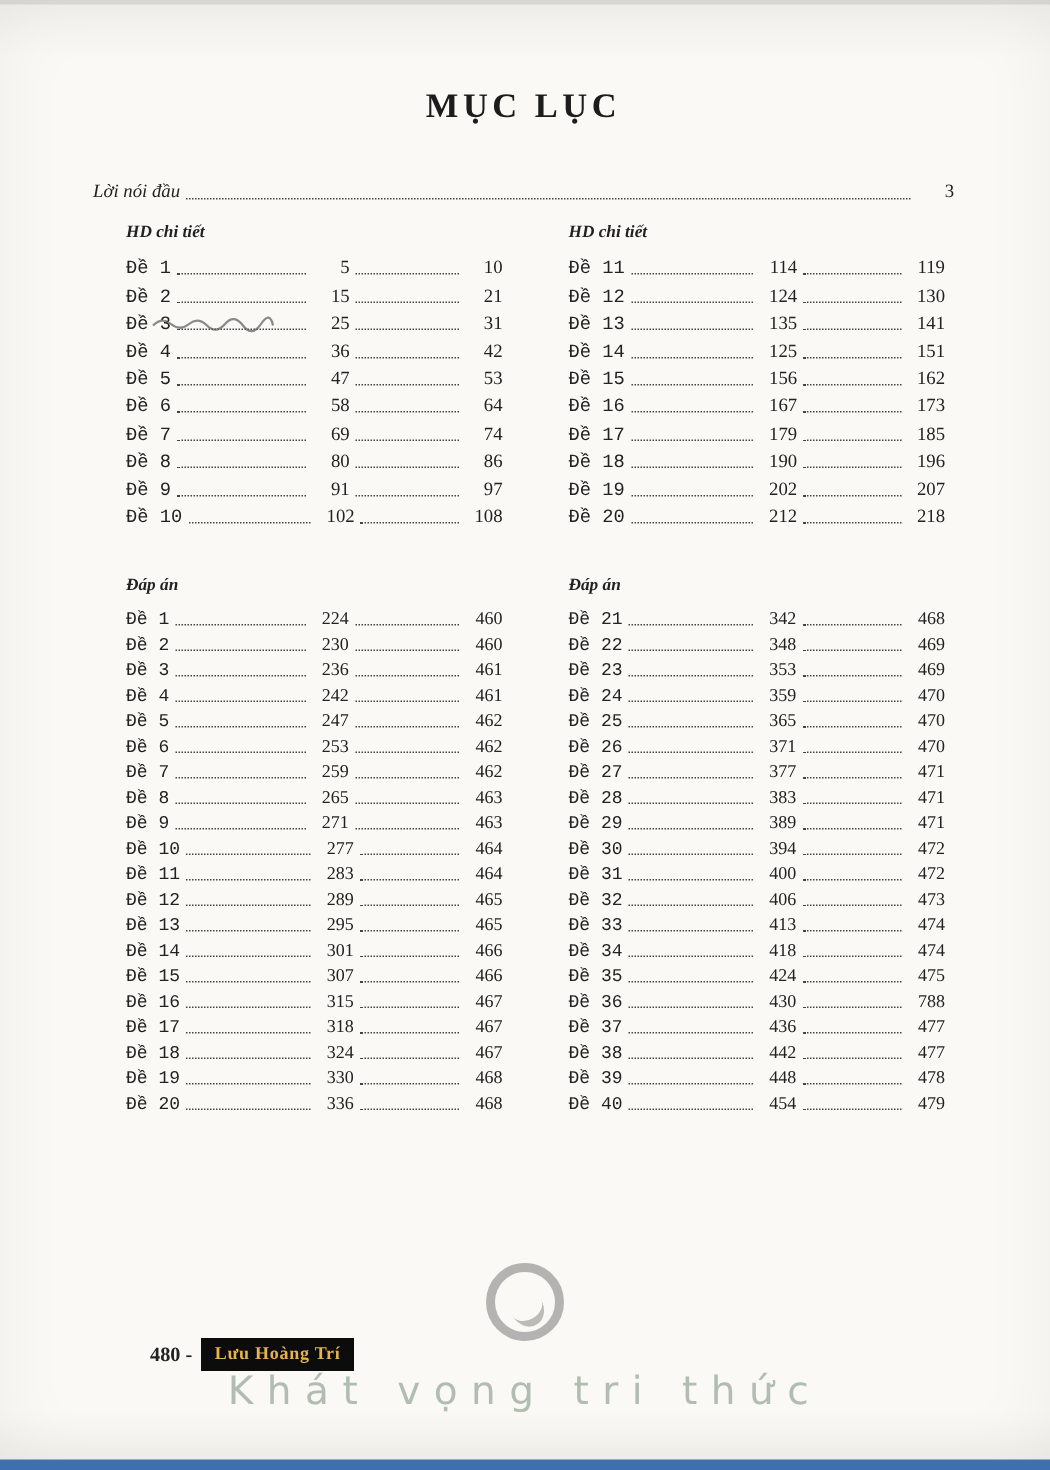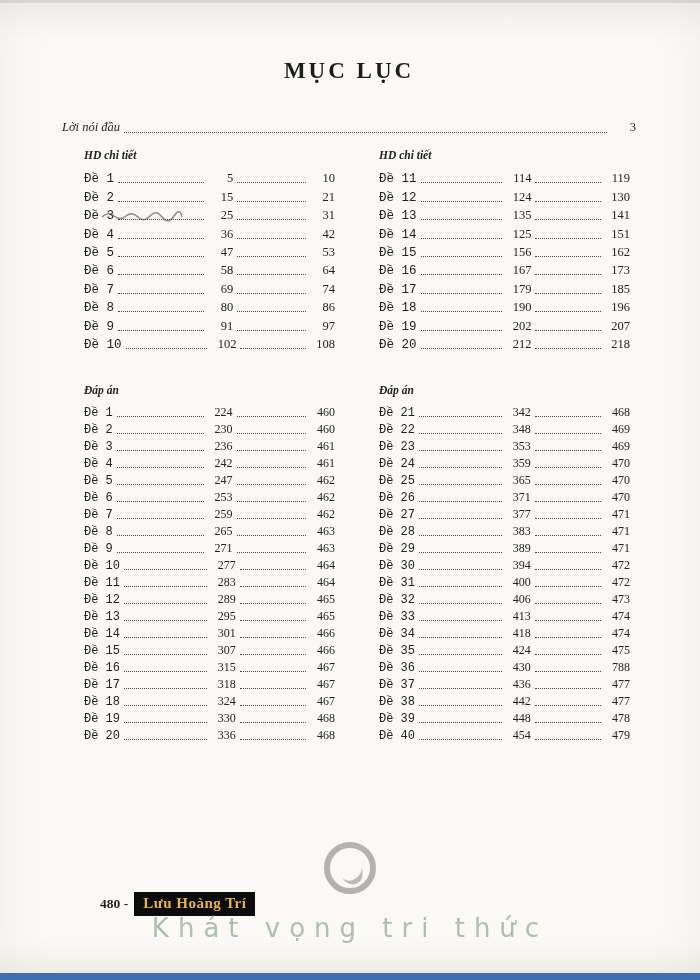--- a/index.html
+++ b/index.html
@@ -79,21 +79,21 @@
   .footer {
     position:absolute; left:84px; top:892px;
     display:flex; align-items:center;
     font-size:13.5px; font-weight:bold;
     z-index:2;
     margin-left:16px;
   }
   .author-box {
     background:#0c0c0c;
     color:#e6b44a;
-    font-size:15px;
+    font-size:12px;
     font-weight:bold;
     letter-spacing:0.5px;
     padding:3px 9px 4px;
     margin-left:6px;
     white-space:nowrap;
   }
 
   .watermark {
     position:absolute; left:0; right:0; top:842px;
     text-align:center;

